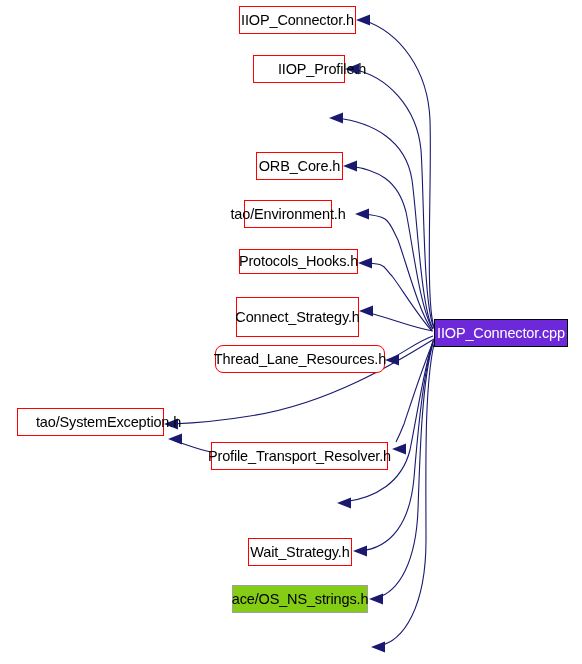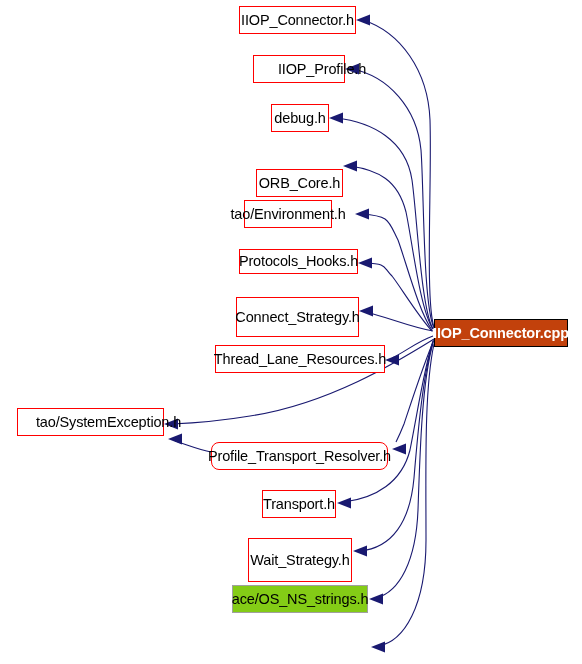--- a/index.html
+++ b/index.html
@@ -38,24 +38,23 @@
     background: #ffffff;
     border: 1px solid #ff0000;
     color: #000000;
   }
   .node-system {
     background: #84cc16;
     border: 1px solid #a0a0a0;
     color: #000000;
   }
   .node-center {
-    background: #c2410c;
+    background: #6d28d9;
     border: 1px solid #000000;
     color: #ffffff;
-    font-weight: bold;
   }
 </style>
 </head>
 <body>
 
 <div id="graph-canvas">
 
   <svg id="edge-layer" width="582" height="664" viewBox="0 0 582 664" xmlns="http://www.w3.org/2000/svg">
       <path d="M 434,327 C 425,300 432,180 430,120 C 428,70 400,32 363,20" fill="none" stroke="#191970" stroke-width="1.1"></path>
       <polygon points="356,20 370,14.5 370,25.5" fill="#191970"></polygon>
@@ -88,48 +87,42 @@
       <path d="M 211,452 C 200,450 185,444 175,441" fill="none" stroke="#191970" stroke-width="1.1"></path>
       <polygon points="168,439 182,433.5 182,444.5" fill="#191970"></polygon>
     </svg>
 
 <div class="graph-node node-header" style="left: 239px; top: 6px; width: 117px; height: 28px; text-align: center;">
       <span>IIOP_Connector.h</span>
     </div>
     <div class="graph-node node-header" style="left: 253px; top: 55px; width: 92px; height: 28px; padding-left: 46px;">
       <span>IIOP_Profile.h</span>
     </div>
-    <div class="graph-node node-header" style="left: 271px; top: 104px; width: 58px; height: 28px;">
-      <span>debug.h</span>
-    </div>
-    <div class="graph-node node-header" style="left: 256px; top: 152px; width: 87px; height: 28px; margin-top: 17px;">
+    <div class="graph-node node-header" style="left: 256px; top: 152px; width: 87px; height: 28px;">
       <span>ORB_Core.h</span>
     </div>
     <div class="graph-node node-header" style="left: 244px; top: 200px; width: 88px; height: 28px;">
       <span>tao/Environment.h</span>
     </div>
     <div class="graph-node node-header" style="left: 239px; top: 249px; width: 119px; height: 25px;">
       <span>Protocols_Hooks.h</span>
     </div>
     <div class="graph-node node-header" style="left: 236px; top: 297px; width: 123px; height: 40px;">
       <span>Connect_Strategy.h</span>
     </div>
-    <div class="graph-node node-header" style="left: 215px; top: 345px; width: 170px; height: 28px;">
+    <div class="graph-node node-header" style="left: 215px; top: 345px; width: 170px; height: 28px; border-radius: 8px;">
       <span>Thread_Lane_Resources.h</span>
     </div>
     <div class="graph-node node-header" style="left: 17px; top: 408px; width: 147px; height: 28px; padding-left: 36px;">
       <span>tao/SystemException.h</span>
     </div>
-    <div class="graph-node node-header" style="left: 211px; top: 442px; width: 177px; height: 28px; border-radius: 8px;">
+    <div class="graph-node node-header" style="left: 211px; top: 442px; width: 177px; height: 28px;">
       <span>Profile_Transport_Resolver.h</span>
     </div>
-    <div class="graph-node node-header" style="left: 262px; top: 490px; width: 74px; height: 28px;">
-      <span>Transport.h</span>
-    </div>
-    <div class="graph-node node-header" style="left: 248px; top: 538px; width: 104px; height: 44px;">
+    <div class="graph-node node-header" style="left: 248px; top: 538px; width: 104px; height: 28px;">
       <span>Wait_Strategy.h</span>
     </div>
     <div class="graph-node node-system" style="left: 232px; top: 585px; width: 136px; height: 28px;">
       <span>ace/OS_NS_strings.h</span>
     </div>
     <div class="graph-node node-center" style="left: 434px; top: 319px; width: 134px; height: 28px;">
       <span>IIOP_Connector.cpp</span>
     </div>
   </div>
 

